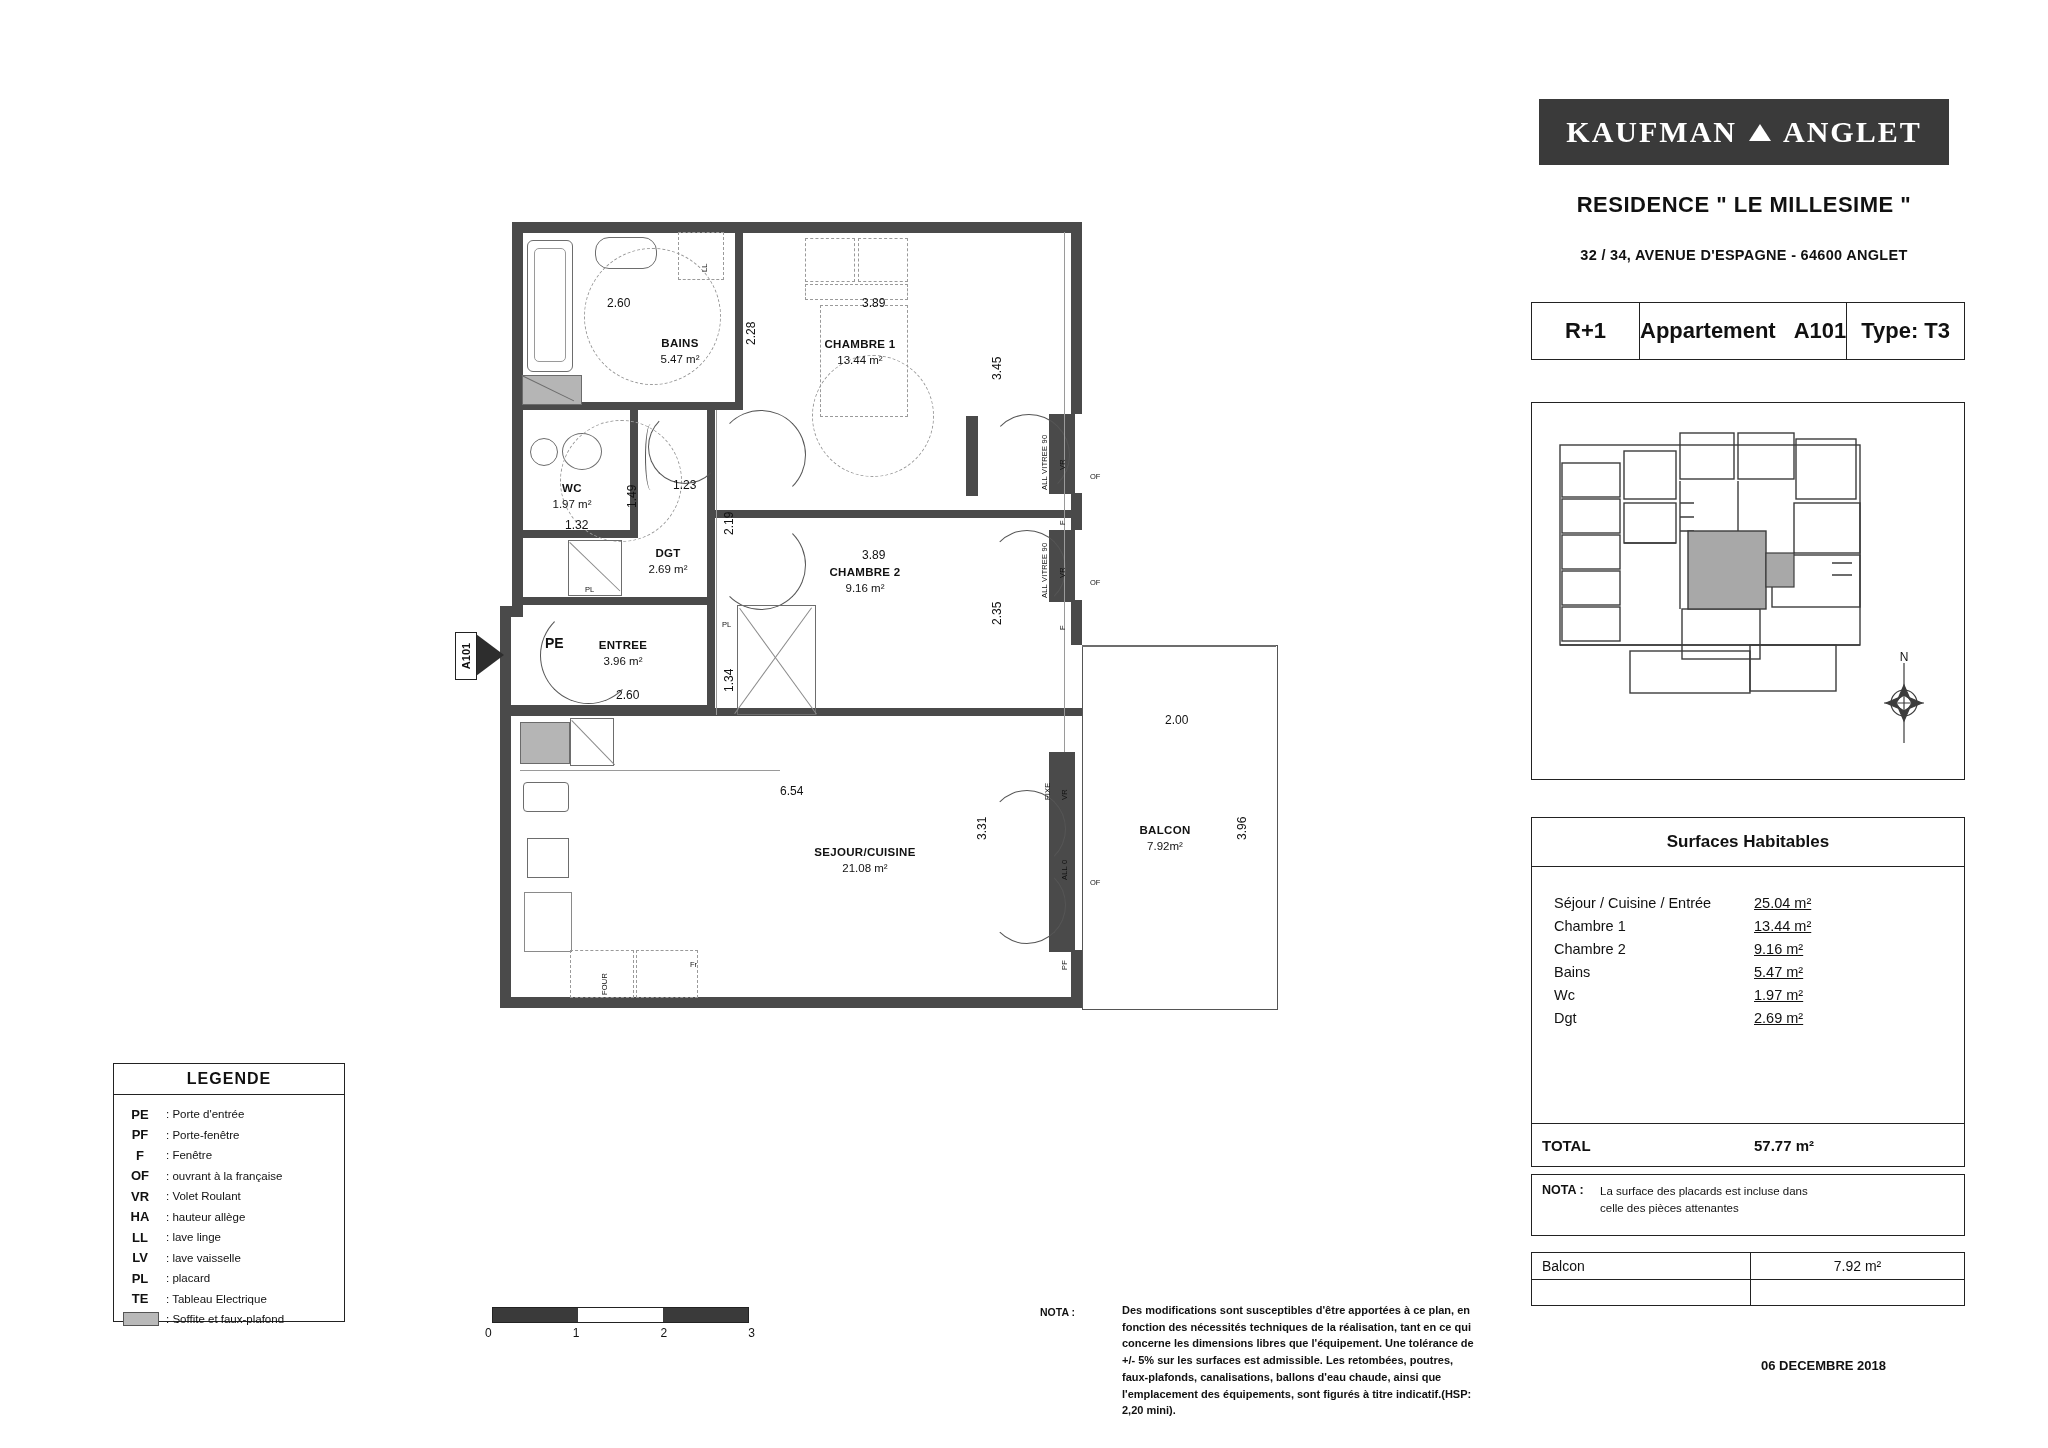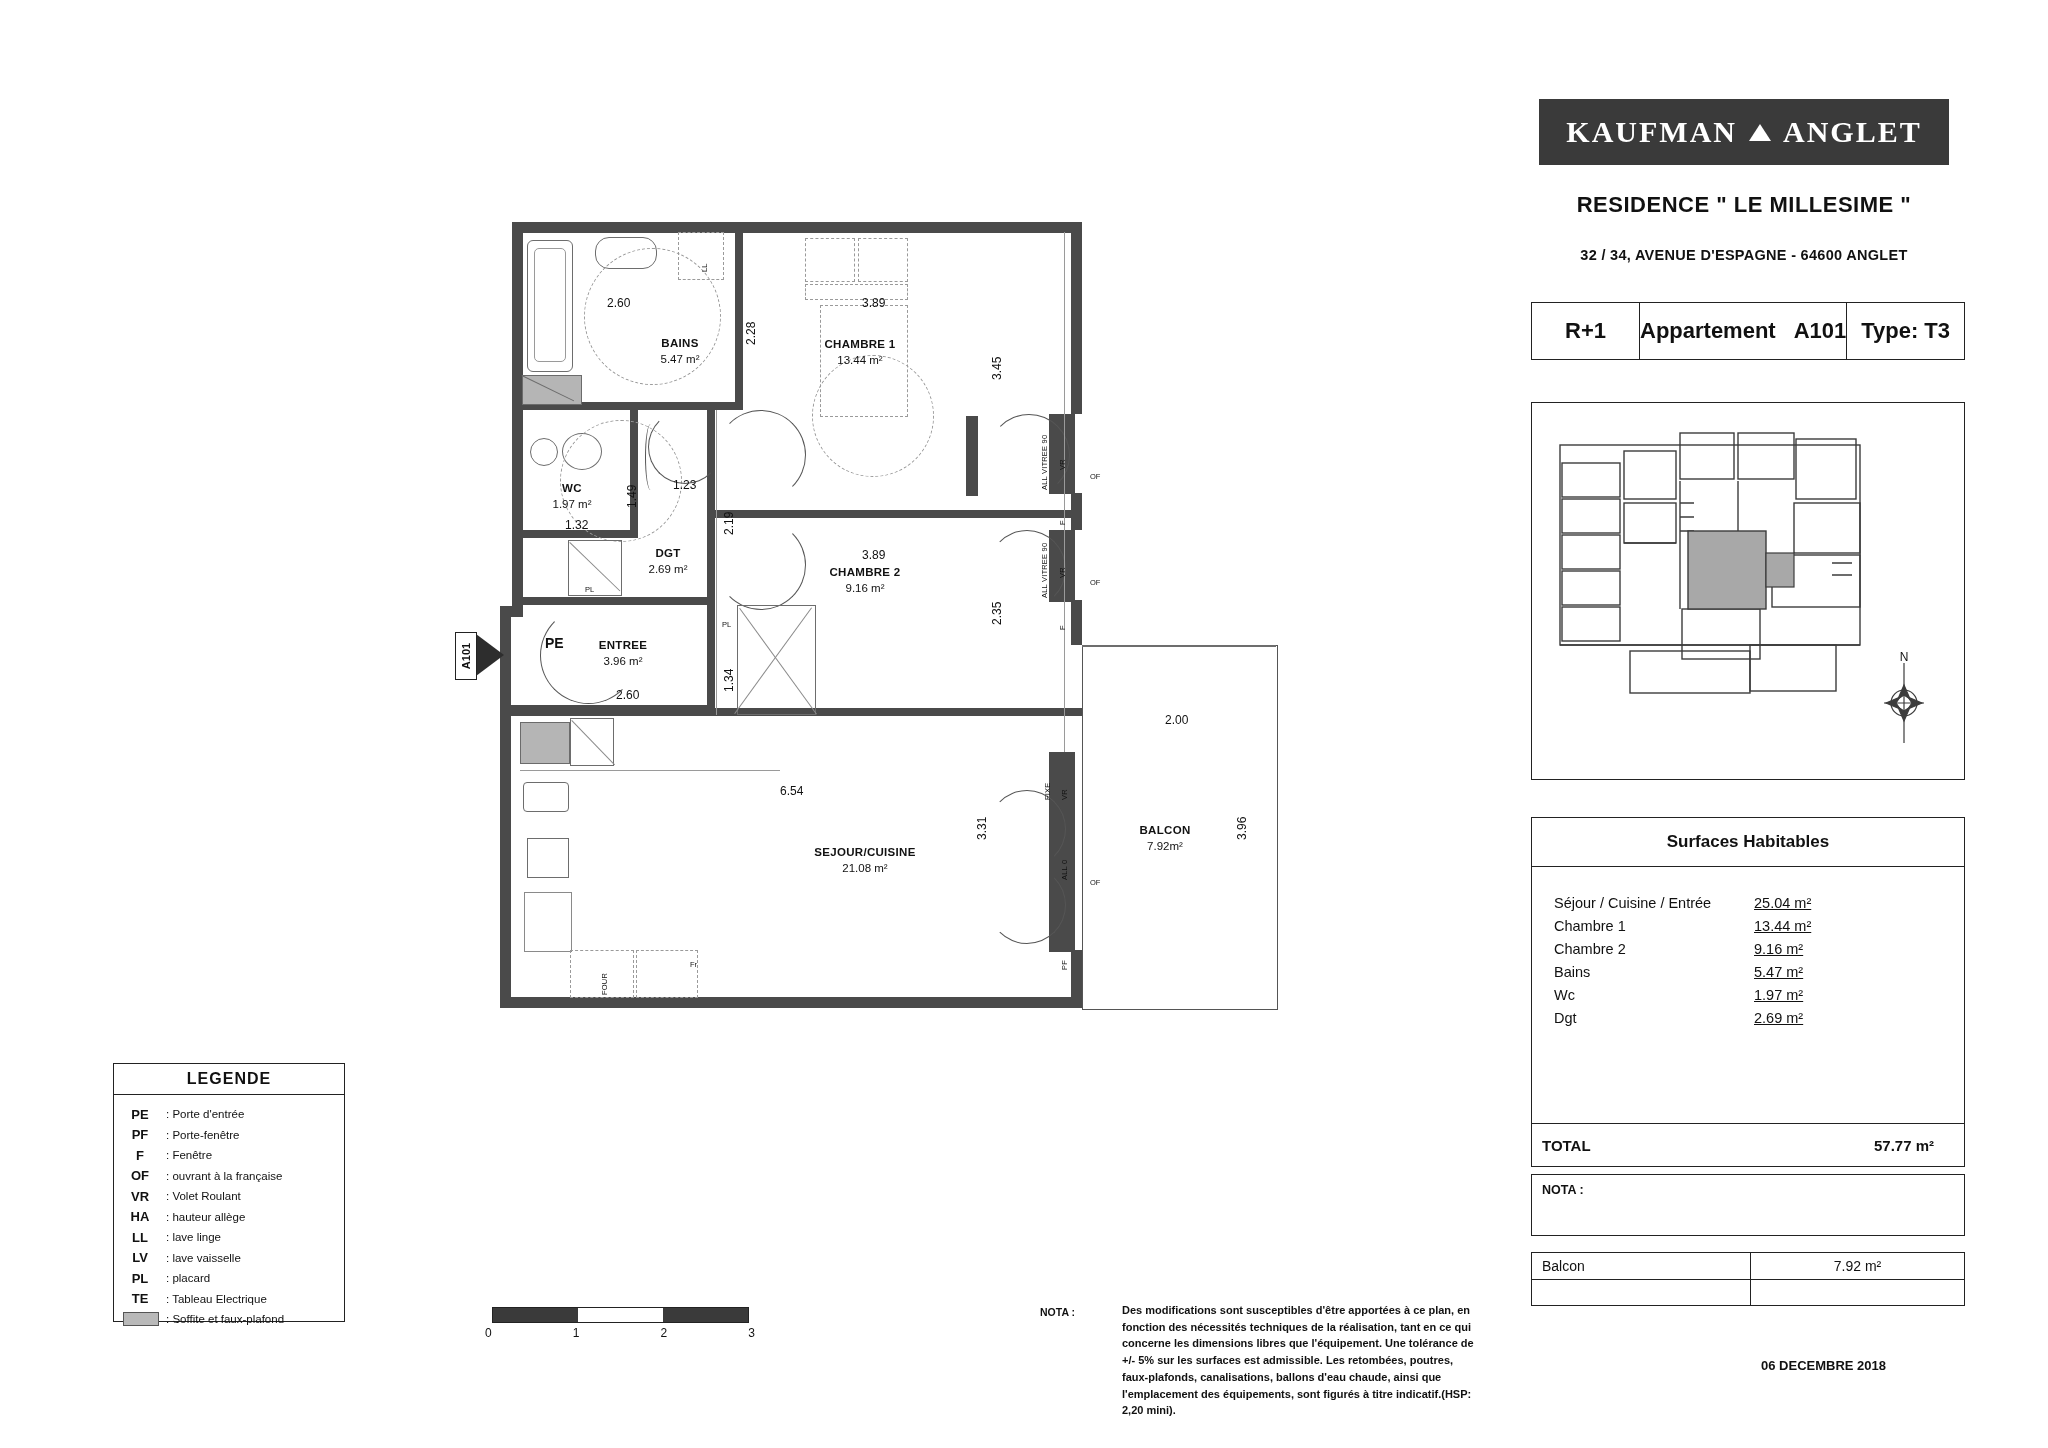--- a/index.html
+++ b/index.html
@@ -21,21 +21,21 @@
   #siteplan-box{left:1531px;top:402px;width:432px;height:376px;border:1.6px solid #222;background:#fff;}
   
   #surfaces-box{left:1531px;top:817px;width:432px;height:348px;border:1.6px solid #222;}
   #surfaces-head{height:48px;border-bottom:1.6px solid #222;display:flex;align-items:center;justify-content:center;font-size:17px;font-weight:bold;}
   #surfaces-rows{padding:24px 0 0 0;}
   .srow{display:flex;font-size:14.5px;padding:3.5px 0;}
   .srow .lab{padding-left:22px;flex:1;}
   .srow .val{width:180px;text-align:left;padding-right:30px;text-decoration:underline;}
   #surfaces-total{position:absolute;left:0;bottom:0;width:100%;height:42px;border-top:1.6px solid #222;display:flex;align-items:center;font-size:15px;font-weight:bold;}
   #surfaces-total .lab{padding-left:10px;flex:1;}
-  #surfaces-total .val{width:180px;text-align:right;padding-right:30px;}
+  #surfaces-total .val{width:180px;padding-right:30px;}
   
   #nota-box{left:1531px;top:1174px;width:432px;height:60px;border:1.6px solid #222;display:flex;font-size:11.5px;}
   #nota-box .nlab{padding:8px 0 0 10px;font-weight:bold;font-size:12.5px;width:58px;}
   #nota-box .ntxt{padding:8px 6px 0 0;line-height:1.45;}
   
   #balcon-box{left:1531px;top:1252px;width:432px;height:52px;border:1.6px solid #222;}
   #balcon-box .brow{display:flex;height:26px;align-items:center;font-size:14px;}
   #balcon-box .brow .lab{width:208px;padding-left:10px;border-right:1.6px solid #222;height:100%;display:flex;align-items:center;}
   #balcon-box .brow .val{flex:1;text-align:center;}
   #balcon-box .brow.r2{border-top:1.6px solid #222;}
@@ -332,20 +332,24 @@
     </div>
   </div>
   <div id="surfaces-total">
     <div class="lab">TOTAL</div>
     <div class="val">57.77 m²</div>
   </div>
 </div>
 
 <div id="nota-box" class="abs">
   <div class="nlab">NOTA :</div>
+  <div class="ntxt">
+    <div>La surface des placards est incluse dans</div>
+    <div>celle des pièces attenantes</div>
+  </div>
 </div>
 
 <div id="balcon-box" class="abs">
   <div class="brow">
     <div class="lab">Balcon</div>
     <div class="val">7.92 m²</div>
   </div>
   <div class="brow r2">
     <div class="lab"></div>
     <div class="val"></div>

